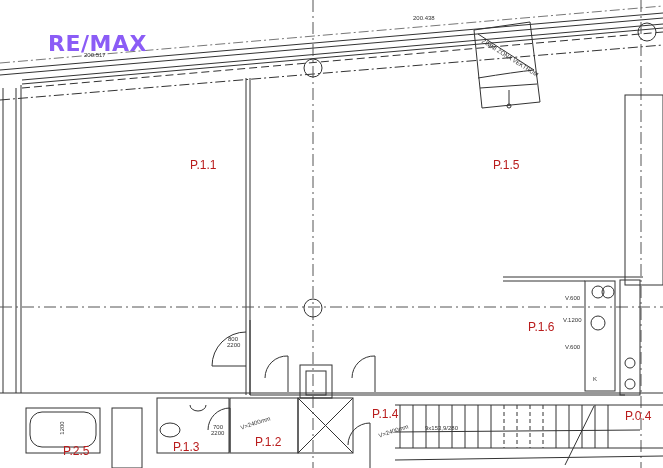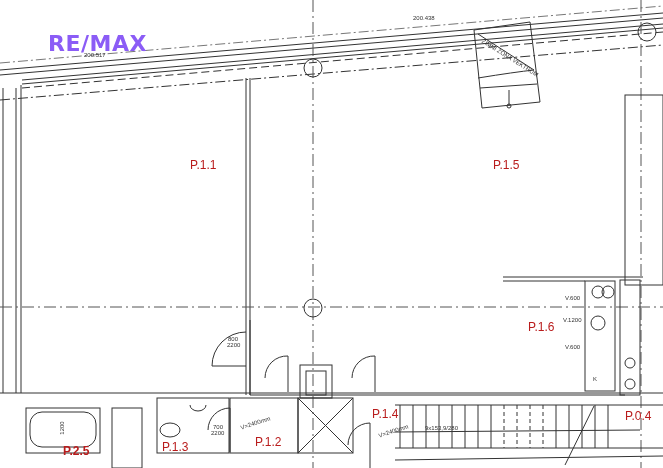--- a/index.html
+++ b/index.html
@@ -123,23 +123,23 @@
 </svg>
 
 <div class="logo">RE/MAX</div>
 <div class="small" style="left:84px;top:52px;">200.517</div>
 <div class="small" style="left:413px;top:15px;">200.438</div>
 
 <div class="room" style="left:190px;top:158px;">P.1.1</div>
 <div class="room" style="left:493px;top:158px;">P.1.5</div>
 <div class="room" style="left:528px;top:320px;text-align:right;">P.1.6</div>
 <div class="room" style="left:255px;top:435px;">P.1.2</div>
-<div class="room" style="left:162px;top:440px;">P.1.3</div>
+<div class="room" style="left:173px;top:440px;">P.1.3</div>
 <div class="room" style="left:340px;top:407px;margin-left:32px;">P.1.4</div>
-<div class="room" style="left:63px;top:444px;font-weight:bold;">P.2.5</div>
+<div class="room" style="left:63px;top:444px;">P.2.5</div>
 <div class="room" style="left:625px;top:409px;">P.0.4</div>
 
 <div class="small" style="left:228px;top:336px;">800</div>
 <div class="small" style="left:227px;top:342px;">2200</div>
 <div class="small" style="left:213px;top:424px;">700</div>
 <div class="small" style="left:211px;top:430px;">2200</div>
 
 <div class="small" style="left:565px;top:295px;">V.600</div>
 <div class="small" style="left:563px;top:317px;">V.1200</div>
 <div class="small" style="left:565px;top:344px;">V.600</div>

